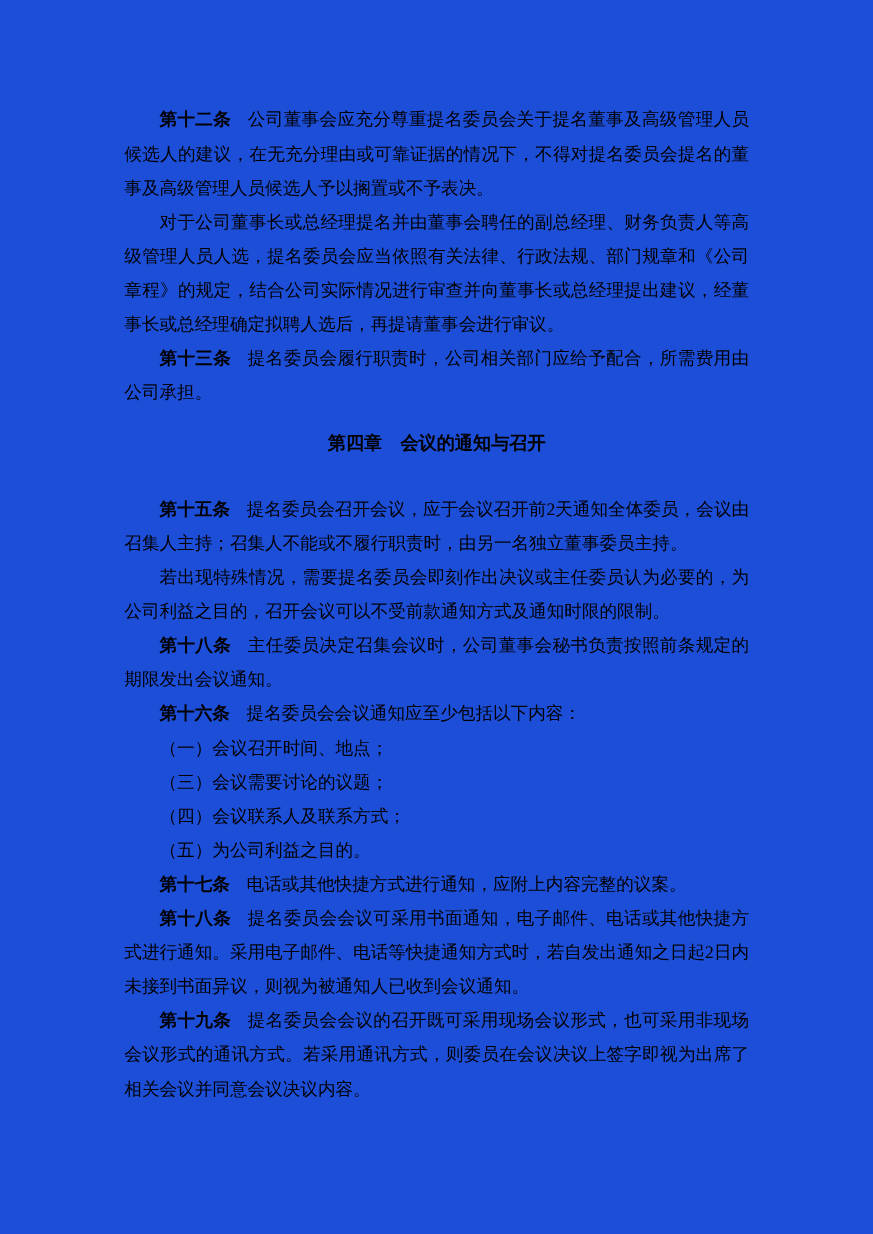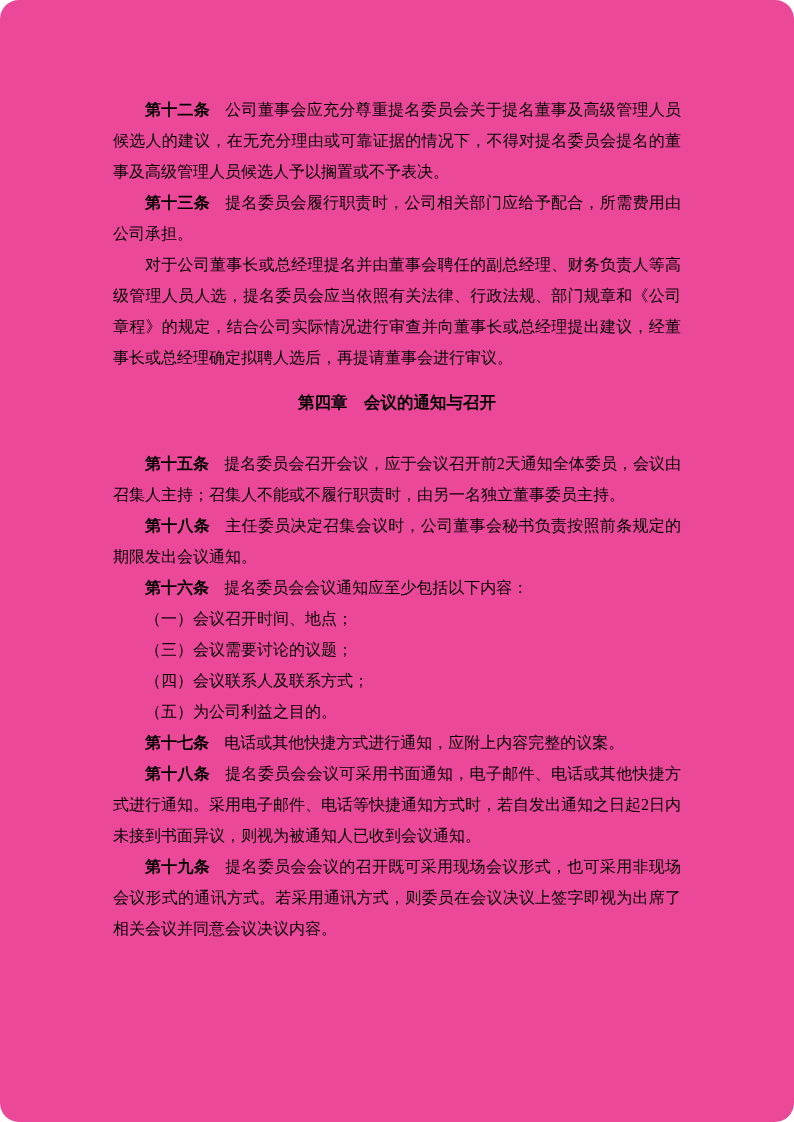--- a/index.html
+++ b/index.html
@@ -2,28 +2,27 @@
 <html><head>
 <meta charset="utf-8">
 <style>
   * { margin: 0; padding: 0; box-sizing: border-box; }
   html, body { background: #ffffff; }
   .page {
     position: relative;
     width: 794px;
     height: 1122px;
     margin: 0 auto;
-    background: #ec4899;
+    background: #1d4ed8;
     padding: 94px 113px 40px 113px;
     font-family: "Liberation Serif", "DejaVu Serif", serif;
     font-size: 16px;
     line-height: 31px;
     color: #000000;
     overflow: hidden;
-    border-radius: 19px;
   }
   .para {
     text-align: justify;
     text-indent: 2em;
   }
   .art-num {
     font-weight: bold;
     padding-right: 0.95em;
   }
   .chapter {
@@ -35,28 +34,29 @@
     margin: 14px 0 30px 0;
   }
 </style>
 </head>
 <body>
 
 <div class="page">
 
   <p class="para"><b class="art-num">第十二条</b><span>公司董事会应充分尊重提名委员会关于提名董事及高级管理人员候选人的建议，在无充分理由或可靠证据的情况下，不得对提名委员会提名的董事及高级管理人员候选人予以搁置或不予表决。</span></p>
 
+  <p class="para">对于公司董事长或总经理提名并由董事会聘任的副总经理、财务负责人等高级管理人员人选，提名委员会应当依照有关法律、行政法规、部门规章和《公司章程》的规定，结合公司实际情况进行审查并向董事长或总经理提出建议，经董事长或总经理确定拟聘人选后，再提请董事会进行审议。</p>
+
   <p class="para"><b class="art-num">第十三条</b><span>提名委员会履行职责时，公司相关部门应给予配合，所需费用由公司承担。</span></p>
-
-  <p class="para">对于公司董事长或总经理提名并由董事会聘任的副总经理、财务负责人等高级管理人员人选，提名委员会应当依照有关法律、行政法规、部门规章和《公司章程》的规定，结合公司实际情况进行审查并向董事长或总经理提出建议，经董事长或总经理确定拟聘人选后，再提请董事会进行审议。</p>
 
   <h2 class="chapter">第四章　会议的通知与召开</h2>
 
   <p class="para"><b class="art-num">第十五条</b><span>提名委员会召开会议，应于会议召开前2天通知全体委员，会议由召集人主持；召集人不能或不履行职责时，由另一名独立董事委员主持。</span></p>
 
+  <p class="para">若出现特殊情况，需要提名委员会即刻作出决议或主任委员认为必要的，为公司利益之目的，召开会议可以不受前款通知方式及通知时限的限制。</p>
 
   <p class="para"><b class="art-num">第十八条</b><span>主任委员决定召集会议时，公司董事会秘书负责按照前条规定的期限发出会议通知。</span></p>
 
   <p class="para"><b class="art-num">第十六条</b><span>提名委员会会议通知应至少包括以下内容：</span></p>
 
   <p class="para">（一）会议召开时间、地点；</p>
   <p class="para">（三）会议需要讨论的议题；</p>
   <p class="para">（四）会议联系人及联系方式；</p>
   <p class="para">（五）为公司利益之目的。</p>
 

